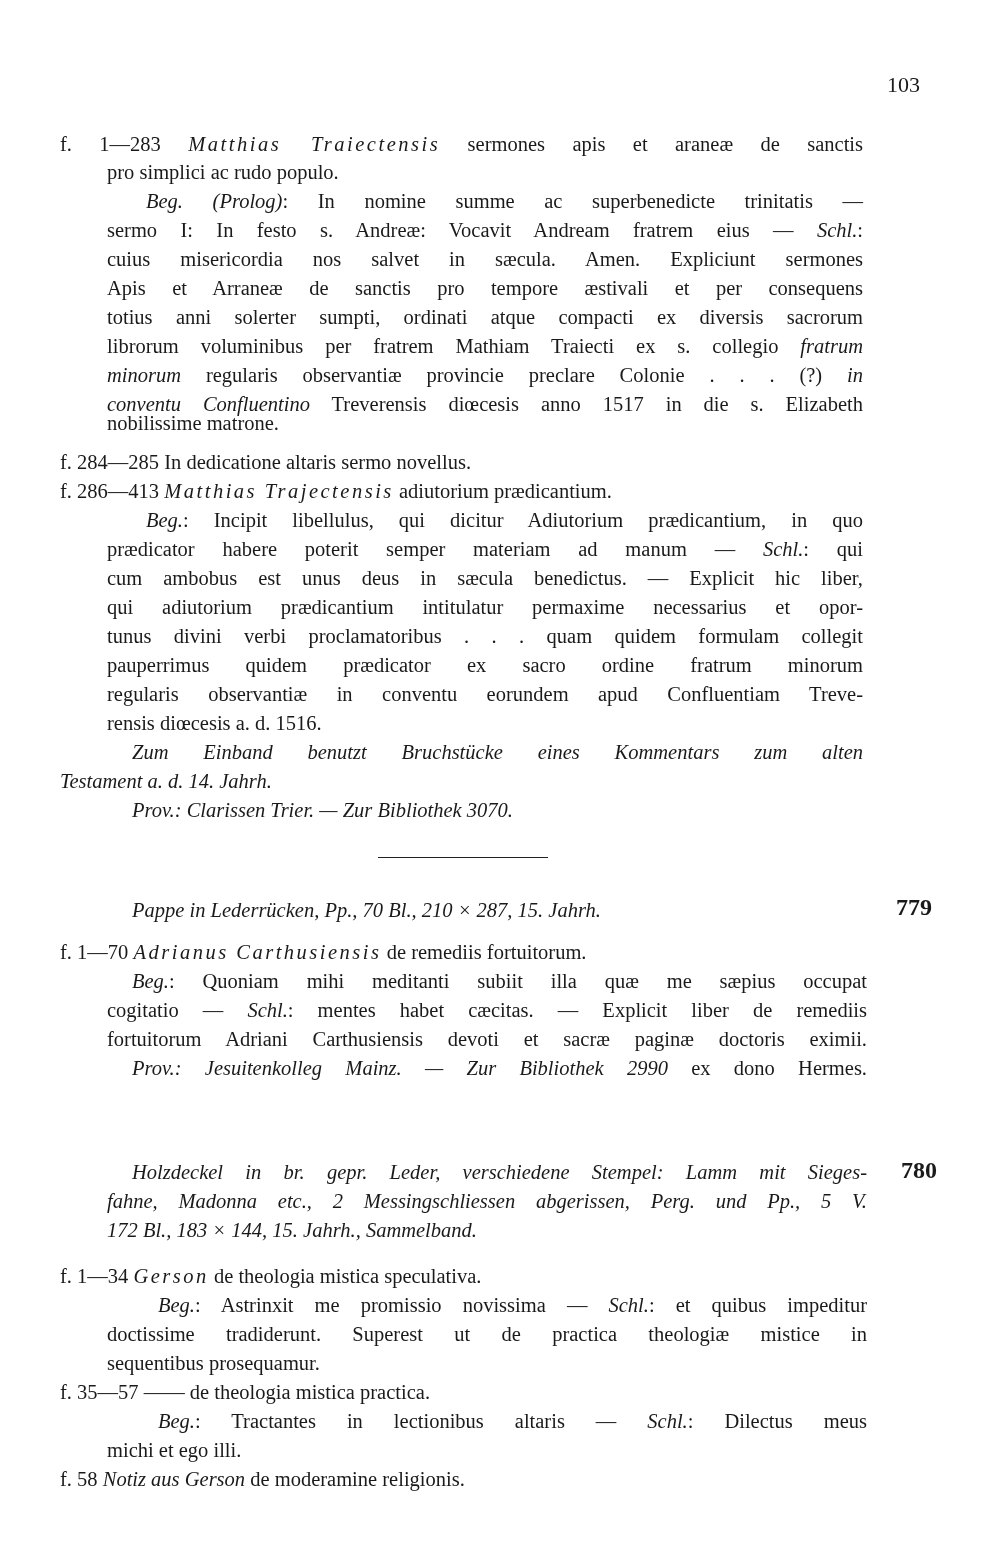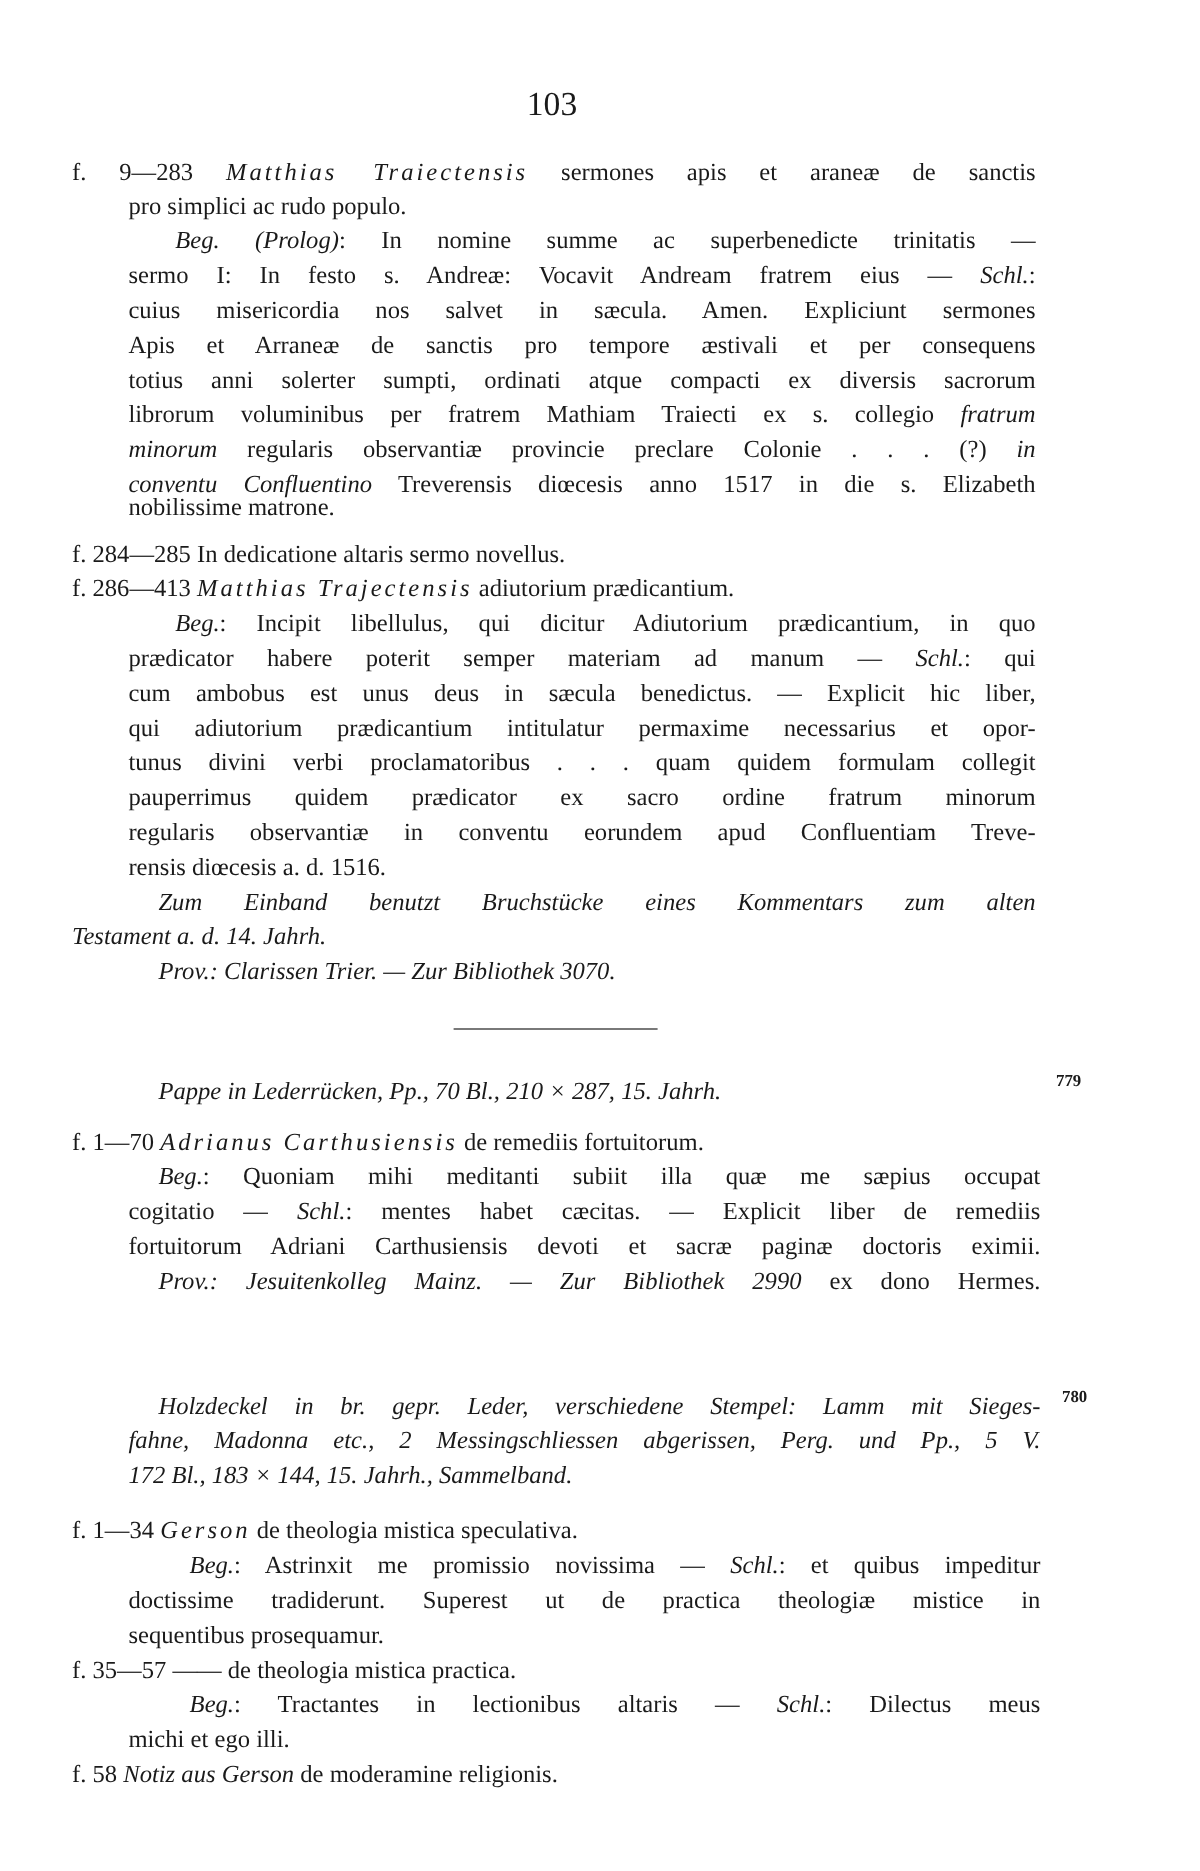--- a/index.html
+++ b/index.html
@@ -1,31 +1,31 @@
 <!DOCTYPE html>
 <html><head>
 <meta charset="utf-8">
 <style>
   html, body { margin: 0; padding: 0; background: #ffffff; }
   body { width: 1000px; height: 1559px; position: relative; overflow: hidden;
          font-family: "Liberation Serif", "DejaVu Serif", serif; color: #1a1a1a; }
-  .page-num { position: absolute; top: 72px; left: 0; width: 920px; text-align: center; font-size: 28px; }
+  .page-num { position: absolute; top: 72px; left: 0; width: 920px; text-align: right; font-size: 22px; }
   .line { position: absolute; font-size: 20.5px; white-space: nowrap; line-height: 28px; }
   .j { text-align: justify; text-align-last: justify; }
   .sp { letter-spacing: 2.5px; font-style: italic; }
   i { }
   .rule { position: absolute; top: 857px; left: 378px; width: 170px; height: 1px; background: #222; }
-  .entry-no { position: absolute; font-weight: bold; font-size: 14px; }
+  .entry-no { position: absolute; font-weight: bold; font-size: 24px; margin-left: 16px; }
 </style>
 </head>
 <body>
 
 <div class="page-num">103</div>
 
-<div class="line j" style="top:130px;left:60px;width:803px"><span>f. 9—283 </span><span class="sp">Matthias Traiectensis</span><span> sermones apis et araneæ de sanctis</span></div>
+<div class="line j" style="top:130px;left:60px;width:803px"><span>f. 1—283 </span><span class="sp">Matthias Traiectensis</span><span> sermones apis et araneæ de sanctis</span></div>
 <div class="line" style="top:158px;left:107px">pro simplici ac rudo populo.</div>
 <div class="line j" style="top:187px;left:146px;width:717px"><i>Beg. (Prolog)</i><span>: In nomine summe ac superbenedicte trinitatis —</span></div>
 <div class="line j" style="top:216px;left:107px;width:756px"><span>sermo I: In festo s. Andreæ: Vocavit Andream fratrem eius — </span><i>Schl.</i><span>:</span></div>
 <div class="line j" style="top:245px;left:107px;width:756px">cuius misericordia nos salvet in sæcula. Amen. Expliciunt sermones</div>
 <div class="line j" style="top:274px;left:107px;width:756px">Apis et Arraneæ de sanctis pro tempore æstivali et per consequens</div>
 <div class="line j" style="top:303px;left:107px;width:756px">totius anni solerter sumpti, ordinati atque compacti ex diversis sacrorum</div>
 <div class="line j" style="top:332px;left:107px;width:756px"><span>librorum voluminibus per fratrem Mathiam Traiecti ex s. collegio </span><i>fratrum</i></div>
 <div class="line j" style="top:361px;left:107px;width:756px"><i>minorum</i><span> regularis observantiæ provincie preclare Colonie . . . (?) </span><i>in</i></div>
 <div class="line j" style="top:390px;left:107px;width:756px"><i>conventu Confluentino</i><span> Treverensis diœcesis anno 1517 in die s. Elizabeth</span></div>
 <div class="line" style="top:409px;left:107px">nobilissime matrone.</div>

